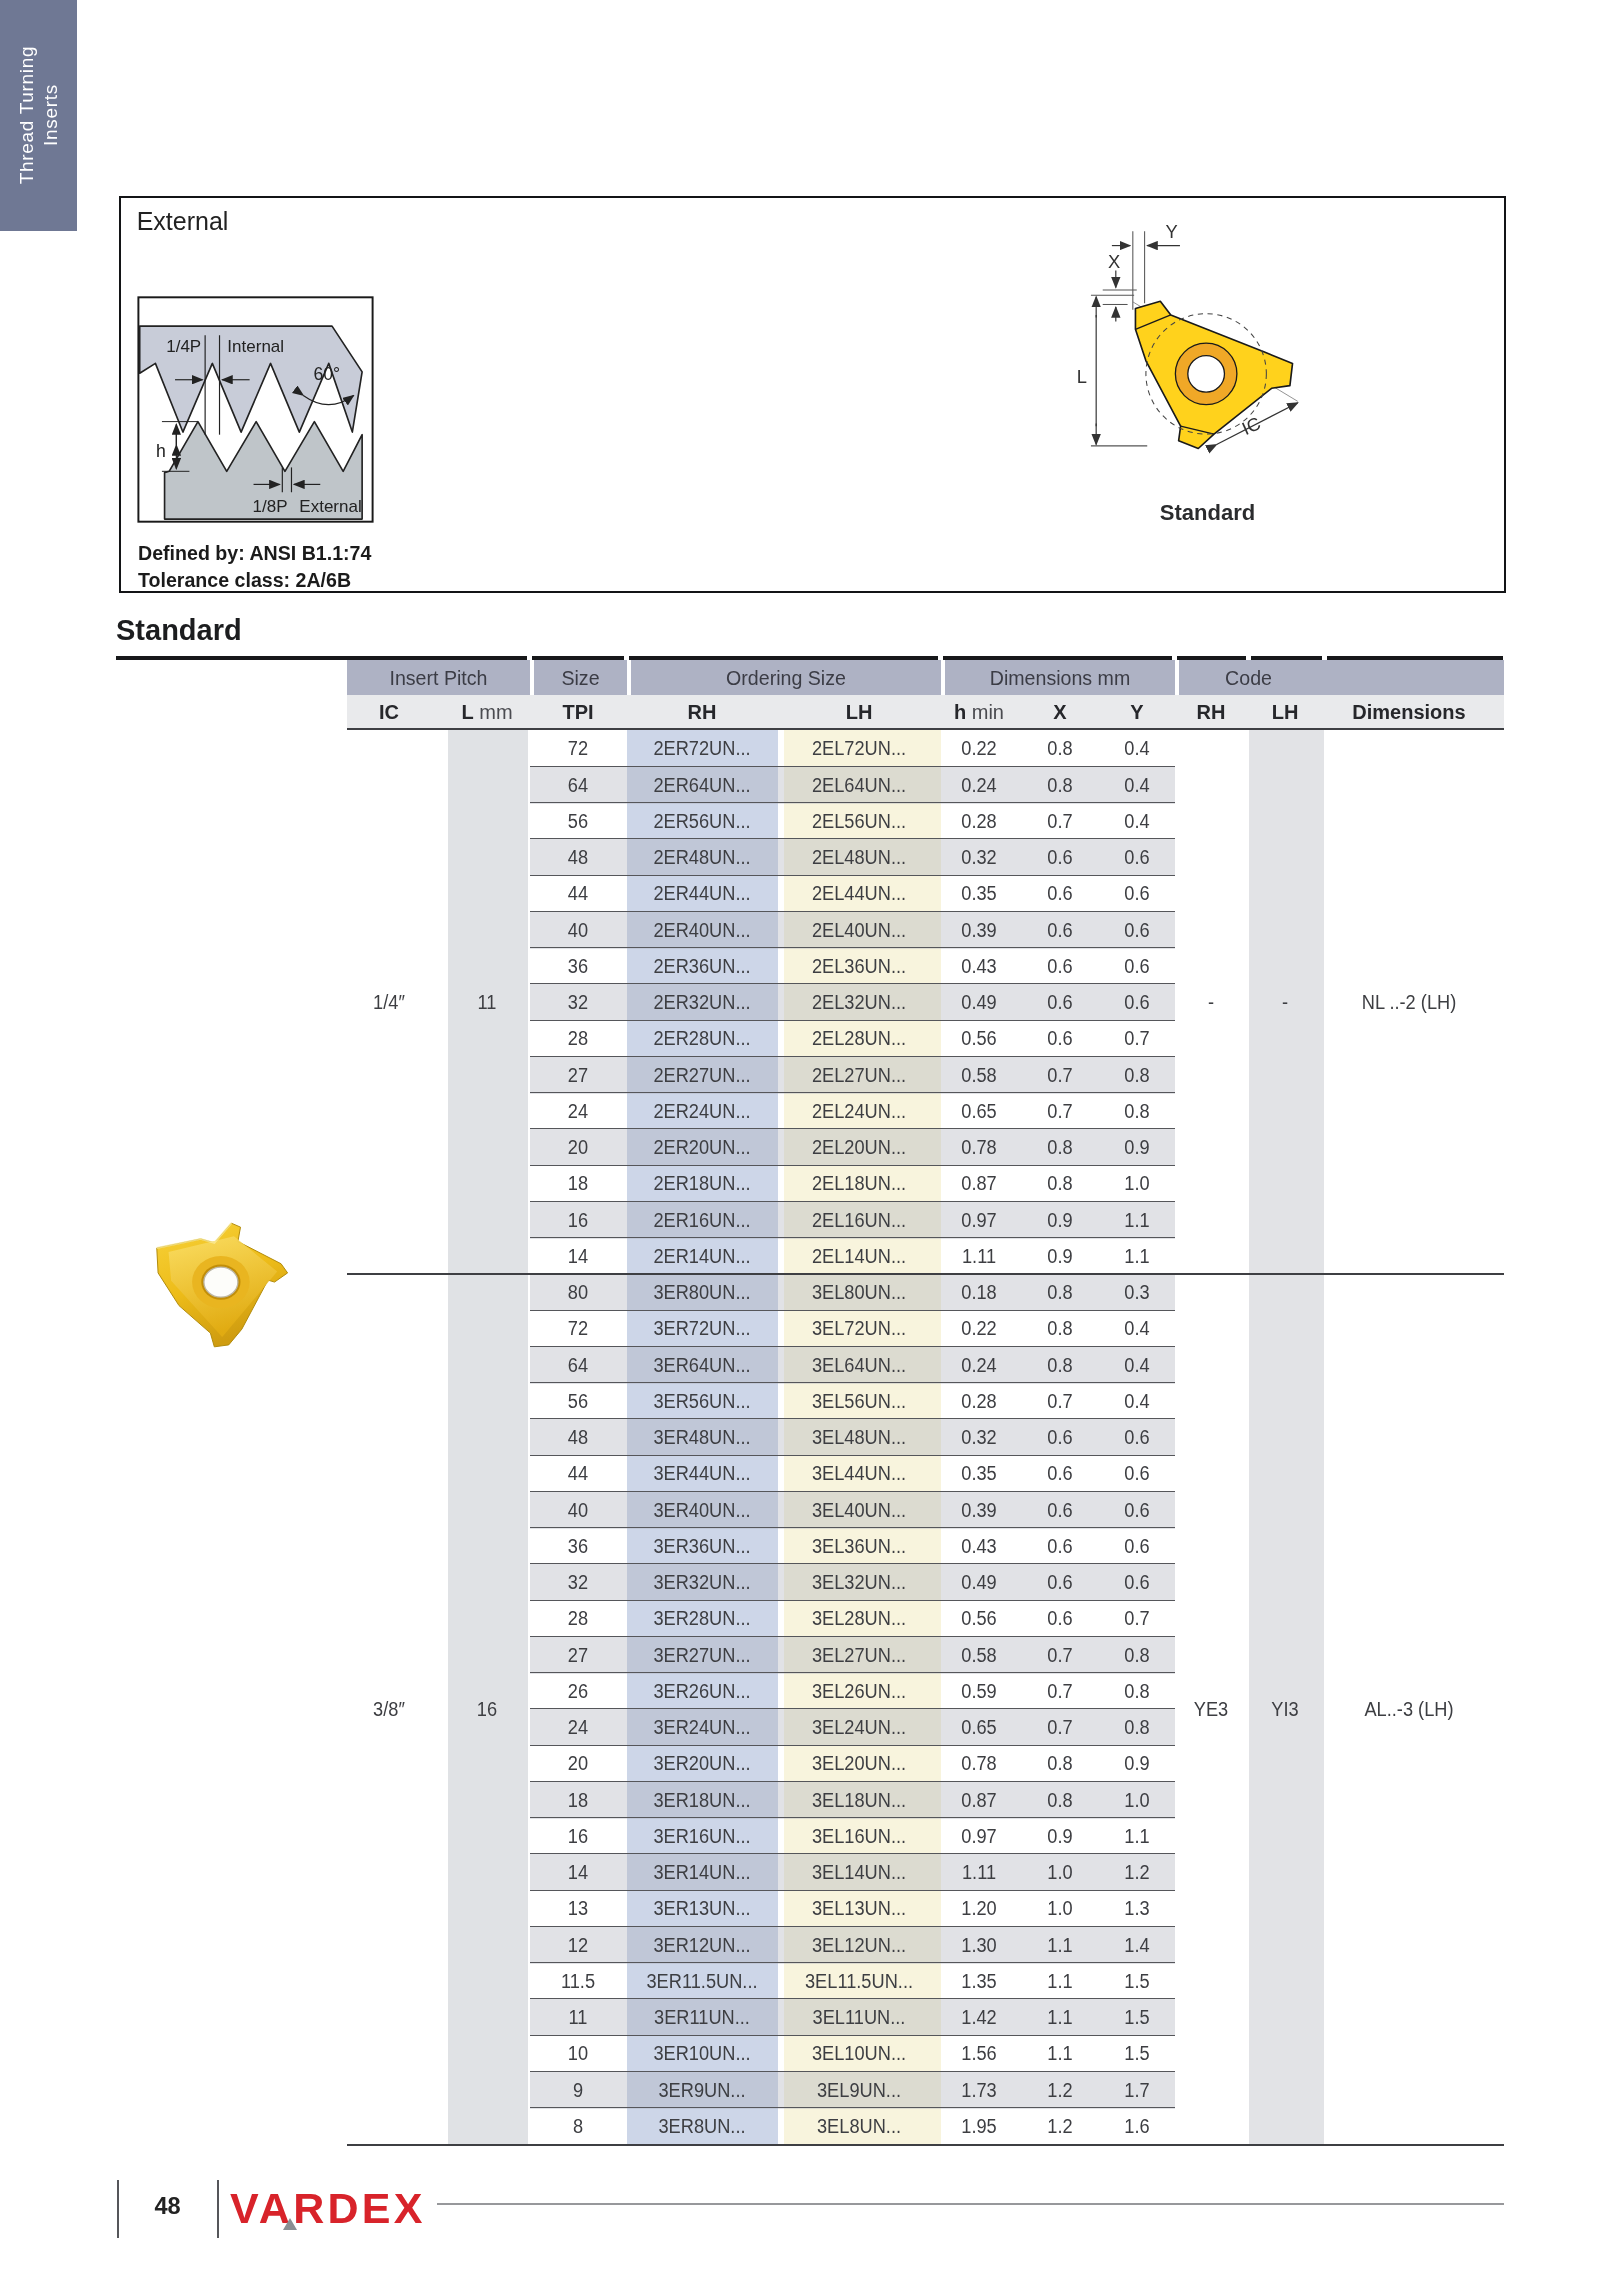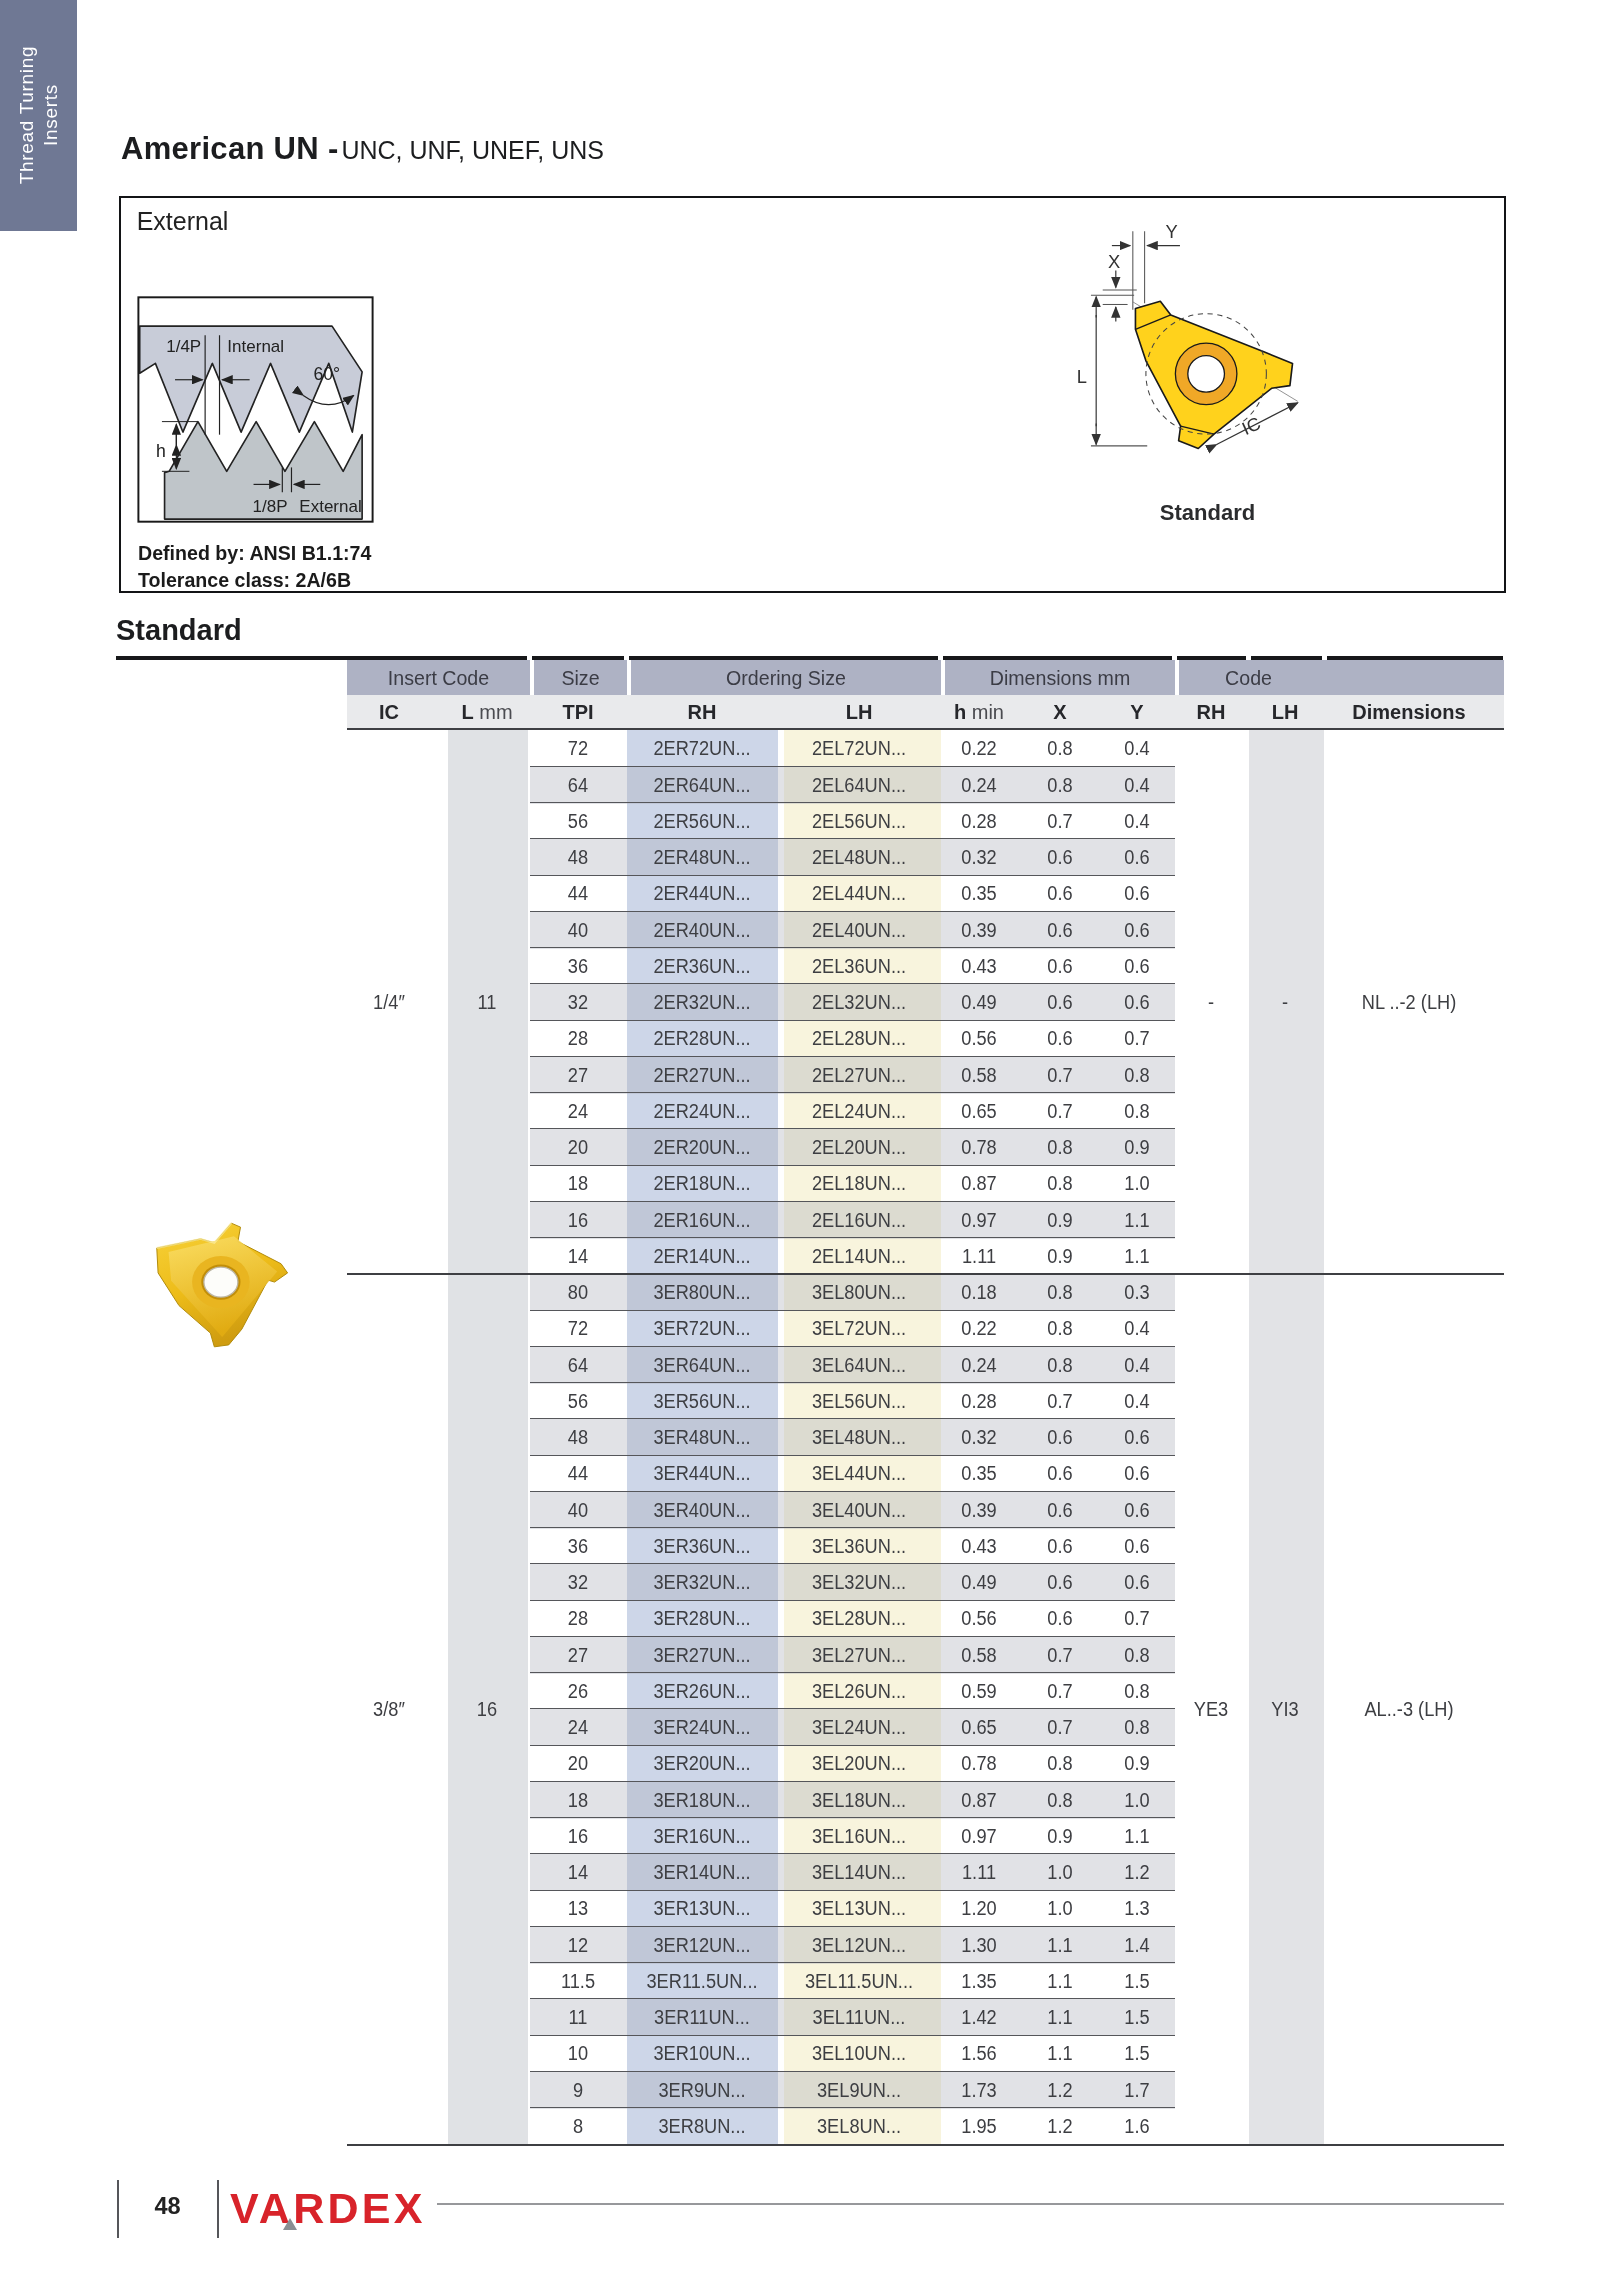--- a/index.html
+++ b/index.html
@@ -66,24 +66,20 @@
 
 <div id="page">
 
   <div class="side-tab">
     <div class="side-tab-text">
       <div>Thread Turning</div>
       <div>Inserts</div>
     </div>
   </div>
 
-  <div class="page-title">
-    <span class="t-bold">American UN -</span>
-    <span class="t-rest"> UNC, UNF, UNEF, UNS</span>
-  </div>
 
   <div class="ext-box">
     <div class="ext-label">External</div>
 
     <svg style="position:absolute;left:15.7px;top:98px;" width="237" height="227" viewBox="0 0 362 347">
       <defs>
         <marker id="ar" markerWidth="10" markerHeight="8" refX="9" refY="4" orient="auto">
           <path d="M0,0 L10,4 L0,8 z" fill="#222"></path>
         </marker>
       </defs>
@@ -171,21 +167,21 @@
 
   <div class="topline"></div>
   <div class="notch" style="left:527px"></div>
   <div class="notch" style="left:624px"></div>
   <div class="notch" style="left:938px"></div>
   <div class="notch" style="left:1172px"></div>
   <div class="notch" style="left:1246px"></div>
   <div class="notch" style="left:1322px"></div>
 
   <div class="hband" style="left:347px;width:183px">
-    <span>Insert Code</span>
+    <span>Insert Pitch</span>
     </div>
   <div class="hband" style="left:534px;width:93px">
     <span>Size</span>
     </div>
   <div class="hband" style="left:631px;width:310px">
     <span>Ordering Size</span>
     </div>
   <div class="hband" style="left:945px;width:230px">
     <span>Dimensions mm</span>
     </div>

